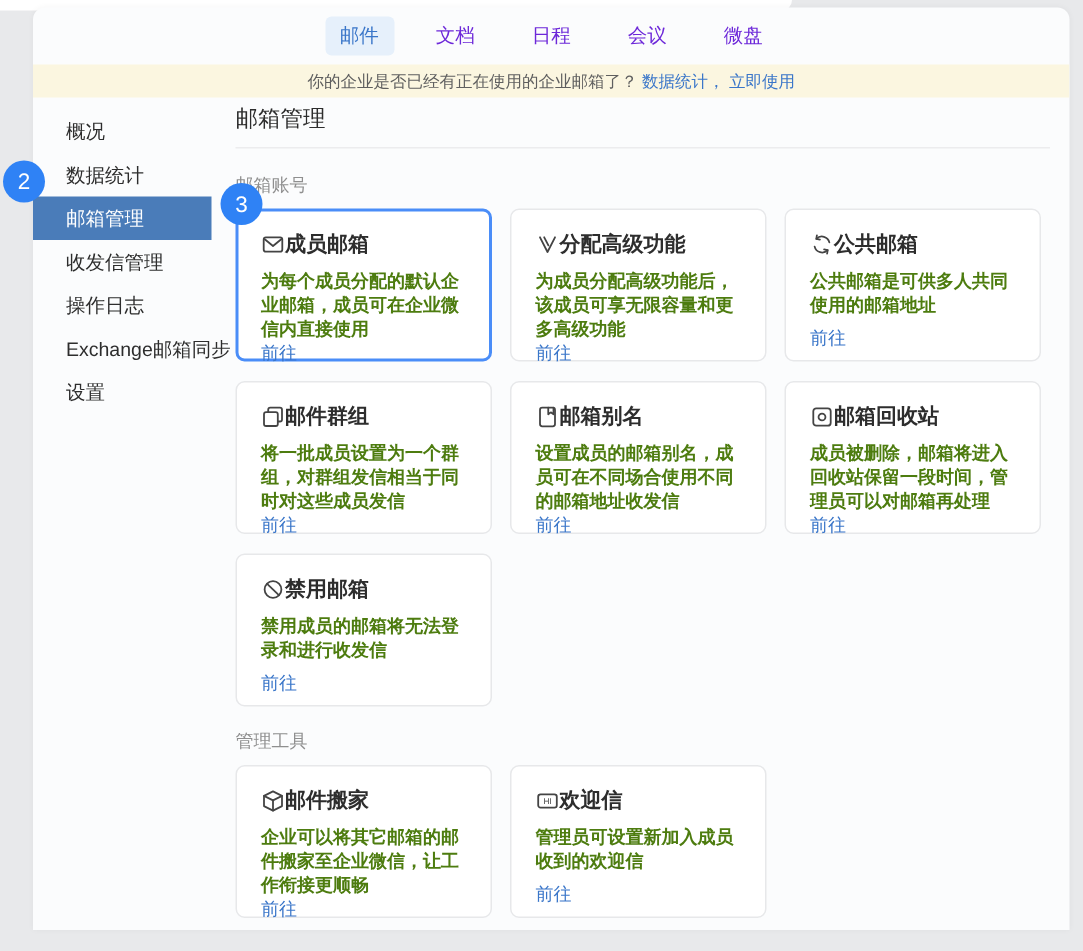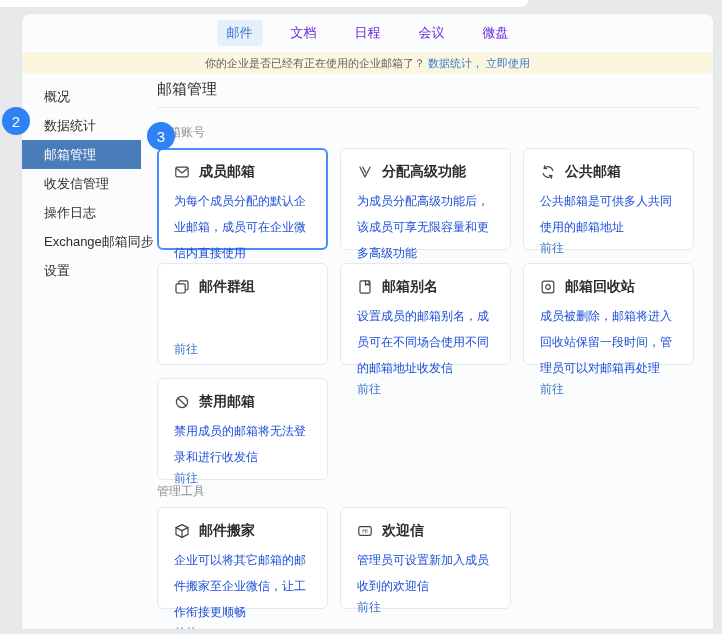--- a/index.html
+++ b/index.html
@@ -8,21 +8,21 @@
     position:relative;
     background:#e8e9eb;
     font-family:"Liberation Sans","DejaVu Sans",sans-serif;
     color:#2d2d2d;
   }
   .top-white-bar {
     position:absolute; left:0; top:0; width:528px; height:7px;
     background:#ffffff; border-radius:0 0 14px 0;
   }
   .panel {
-    position:absolute; left:22px; top:14px; width:691px; height:615px;
+    position:absolute; left:22px; top:5px; width:691px; height:615px;
     background:#fbfcfd; border-radius:8px 8px 0 0; overflow:hidden;
     display:flex; flex-direction:column;
     box-shadow:0 0 4px rgba(0,0,0,0.04);
   }
   .tabbar {
     height:38px; flex-shrink:0;
     display:flex; align-items:center; justify-content:center; gap:18px;
   }
   .tab { font-size:13px; color:#6d28d9; padding:4px 10px; border-radius:4px; cursor:pointer; }
   .tab.active { background:#e6f0fb; color:#3a76c9; }
@@ -36,36 +36,36 @@
   .sidebar { width:119px; flex-shrink:0; padding-top:8px; }
   .side-item {
     height:29px; line-height:29px; padding-left:22px;
     font-size:13px; color:#2d2d2d; cursor:pointer; white-space:nowrap;
   }
   .side-item.selected { background:#4a7cb9; color:#ffffff; }
   .main { flex:1; padding:0 13px 0 16px; min-width:0; }
   .page-title { margin-top:6px; font-size:15px; line-height:18px; font-weight:500; color:#2d2d2d; }
   .divider { margin-top:9px; border-bottom:1px solid #ececee; }
   .section-label { margin-top:17px; font-size:12px; line-height:14px; color:#8f8f8f; }
-  .section-label.tools { margin-top:4px; }
+  .section-label.tools { margin-top:16px; }
   .cards-grid {
     margin-top:9px; display:grid;
     grid-template-columns:repeat(3,171px); gap:13px 12px;
   }
   .card {
     height:102px; background:#ffffff;
     border:1px solid #e7e8ea; border-radius:6px;
     padding:14px 16px 6px; display:flex; flex-direction:column; cursor:pointer;
   }
   .card.highlighted { border:2px solid #4a8df8; padding:13px 15px 10px; }
-  .card-head { display:flex; align-items:center; gap:9px; }
+  .card-head { display:flex; align-items:center; }
   .card-head .icon { width:16px; height:16px; flex-shrink:0; display:inline-flex; }
   .card-head .icon svg { width:16px; height:16px; stroke:#444; fill:none; stroke-width:1.2; stroke-linecap:round; stroke-linejoin:round; }
   .card-title { font-size:14px; font-weight:600; color:#2d2d2d; white-space:nowrap; }
-  .card-desc { margin-top:7px; font-size:12px; line-height:26px; color:#1d4ed8; }
+  .card-desc { margin-top:7px; font-size:12px; line-height:16px; color:#4d7c0f;font-weight:bold; }
   .card-link { margin-top:auto; font-size:12px; color:#3a76c9; cursor:pointer; text-decoration:none; }
   .step-badge {
     position:absolute; width:28px; height:28px; border-radius:50%;
     background:#2f82f5; color:#ffffff; font-size:15px;
     display:flex; align-items:center; justify-content:center; z-index:20;
   }
   .badge-2 { left:2px; top:107px; }
   .badge-3 { left:147px; top:122px; }
 </style>
 </head>
@@ -156,20 +156,21 @@
         <div class="card">
           <div class="card-head">
             <span class="icon">
               <svg viewBox="0 0 16 16">
                   <rect x="4.8" y="1.8" width="9.2" height="9.2" rx="1.4"></rect>
                   <rect x="2" y="4.8" width="9.2" height="9.2" rx="1.4" fill="#fff"></rect>
                 </svg>
             </span>
             <span class="card-title">邮件群组</span>
           </div>
+          <div class="card-desc">将一批成员设置为一个群组，对群组发信相当于同时对这些成员发信</div>
           <a class="card-link">前往</a>
         </div>
 
         <div class="card">
           <div class="card-head">
             <span class="icon">
               <svg viewBox="0 0 16 16">
                   <rect x="3" y="1.8" width="10" height="12.4" rx="1.5"></rect>
                   <path d="M8.5 1.8 V6.2 L10.2 4.9 L12 6.2 V1.8"></path>
                 </svg>

